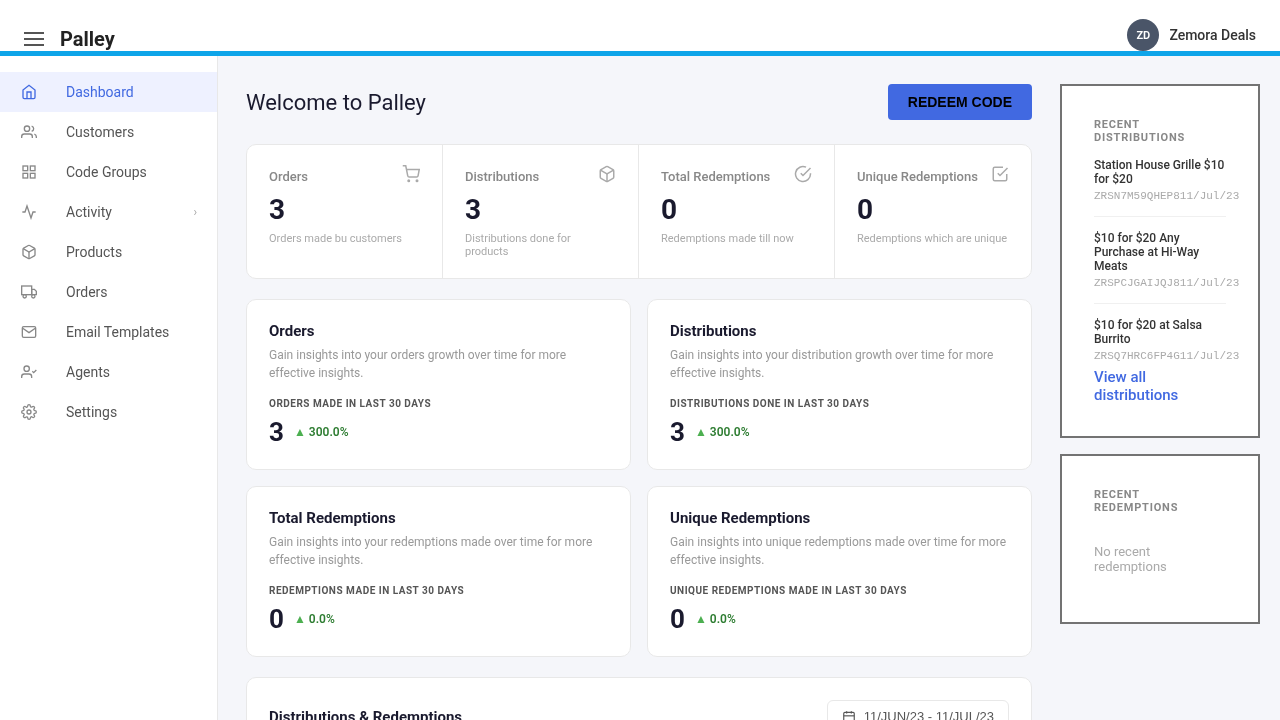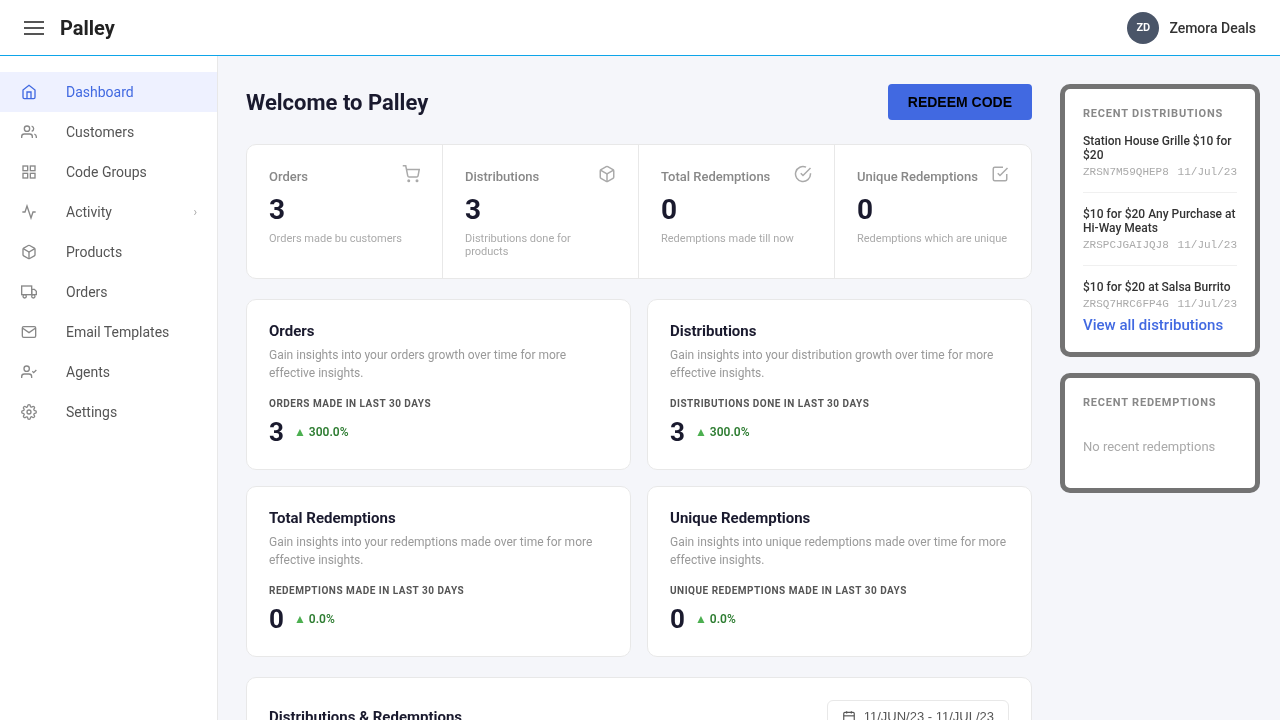--- a/index.html
+++ b/index.html
@@ -1,22 +1,22 @@
 <!DOCTYPE html>
 <html><head>
   <meta charset="utf-8">
   <style>
     * { box-sizing: border-box; margin: 0; padding: 0; }
     body { font-family: -apple-system, BlinkMacSystemFont, 'Segoe UI', Roboto, sans-serif; background: #f5f6fa; color: #333; height: 720px; overflow: hidden; display: flex; flex-direction: column; }
 
     
     .topbar {
-      display: flex; align-items: center; justify-content: space-between;
+      display: flex; align-items: flex-end; justify-content: space-between;
       background: #fff; padding: 0 24px; height: 56px;
-      border-bottom: 1px solid #0ea5e9; flex-shrink: 0; z-index: 10;
+      border-bottom: 5px solid #0ea5e9; flex-shrink: 0; z-index: 10;
     }
     .topbar-left { display: flex; align-items: center; gap: 16px; }
     .topbar-logo { font-size: 20px; font-weight: 700; color: #222; }
     .topbar-menu-icon { cursor: pointer; display: flex; flex-direction: column; gap: 4px; }
     .topbar-menu-icon span { display: block; width: 20px; height: 2px; background: #555; }
     .topbar-right { display: flex; align-items: center; gap: 10px; }
     .topbar-avatar { width: 32px; height: 32px; background: #4a5568; border-radius: 50%; display: flex; align-items: center; justify-content: center; color: #fff; font-size: 11px; font-weight: 600; }
     .topbar-company { font-size: 14px; color: #333; font-weight: 500; }
 
     
@@ -36,21 +36,21 @@
     .sidebar-item.active .sidebar-icon { color: #4169e1; }
     .sidebar-icon { width: 18px; height: 18px; display: flex; align-items: center; justify-content: center; color: #888; flex-shrink: 0; }
     .sidebar-item-label { font-size: 14px; }
     .sidebar-chevron { margin-left: auto; color: #aaa; font-size: 12px; }
 
     
     .main { flex: 1; overflow-y: auto; padding: 28px 28px 28px 28px; }
 
     
     .page-header { display: flex; align-items: center; justify-content: space-between; margin-bottom: 24px; }
-    .page-title { font-size: 22px; font-weight: 700; color: #1a1a2e; }
+    .page-title { font-size: 22px; font-weight: 400; color: #1a1a2e; }
     .btn-primary {
       background: #4169e1; color: #000000; border: none; padding: 10px 20px;
       border-radius: 4px; font-size: 14px; font-weight: 600; cursor: pointer;
     }
 
     
     .stats-row {
       display: grid; grid-template-columns: 1fr 1fr 1fr 1fr;
       background: #fff; border-radius: 10px; margin-bottom: 20px;
       border: 1px solid #e8e8e8; overflow: hidden;
@@ -74,21 +74,21 @@
     .metric-badge-arrow { color: #4caf50; }
 
     
     .chart-card { background: #fff; border-radius: 10px; padding: 22px; border: 1px solid #e8e8e8; }
     .chart-header { display: flex; align-items: center; justify-content: space-between; margin-bottom: 16px; }
     .chart-title { font-size: 15px; font-weight: 700; color: #1a1a2e; }
     .chart-date-btn { display: flex; align-items: center; gap: 8px; padding: 8px 14px; border: 1px solid #e8e8e8; border-radius: 6px; font-size: 13px; color: #555; background: #fff; cursor: pointer; }
 
     
     .right-panel { width: 220px; flex-shrink: 0; display: flex; flex-direction: column; gap: 16px; overflow-y: auto; padding: 28px 20px 28px 0; }
-    .panel-card { background: #fff; border-radius: 10px; border: 5px solid #737373; padding: 18px; }
+    .panel-card { background: #fff; border-radius: 0; border: 2px solid #737373; padding: 32px; }
     .panel-section-title { font-size: 11px; font-weight: 700; color: #888; letter-spacing: 0.8px; text-transform: uppercase; margin-bottom: 14px; }
     .dist-item { margin-bottom: 14px; padding-bottom: 14px; border-bottom: 1px solid #f0f0f0; }
     .dist-item:last-of-type { border-bottom: none; margin-bottom: 0; padding-bottom: 0; }
     .dist-item-name { font-size: 12px; color: #333; font-weight: 500; margin-bottom: 4px; }
     .dist-item-meta { display: flex; justify-content: space-between; font-size: 11px; color: #aaa; font-family: Liberation Mono, monospace; }
     .dist-item-code { color: #aaa; }
     .dist-item-date { color: #aaa; }
     .view-all-link { font-size: 15px; color: #4169e1; cursor: pointer; margin-top: 6px; display: block; font-weight: 500; }
     .no-redemptions { font-size: 13px; color: #aaa; text-align: left; padding: 16px 0; }
     .main-and-right { display: flex; flex: 1; overflow: hidden; }

